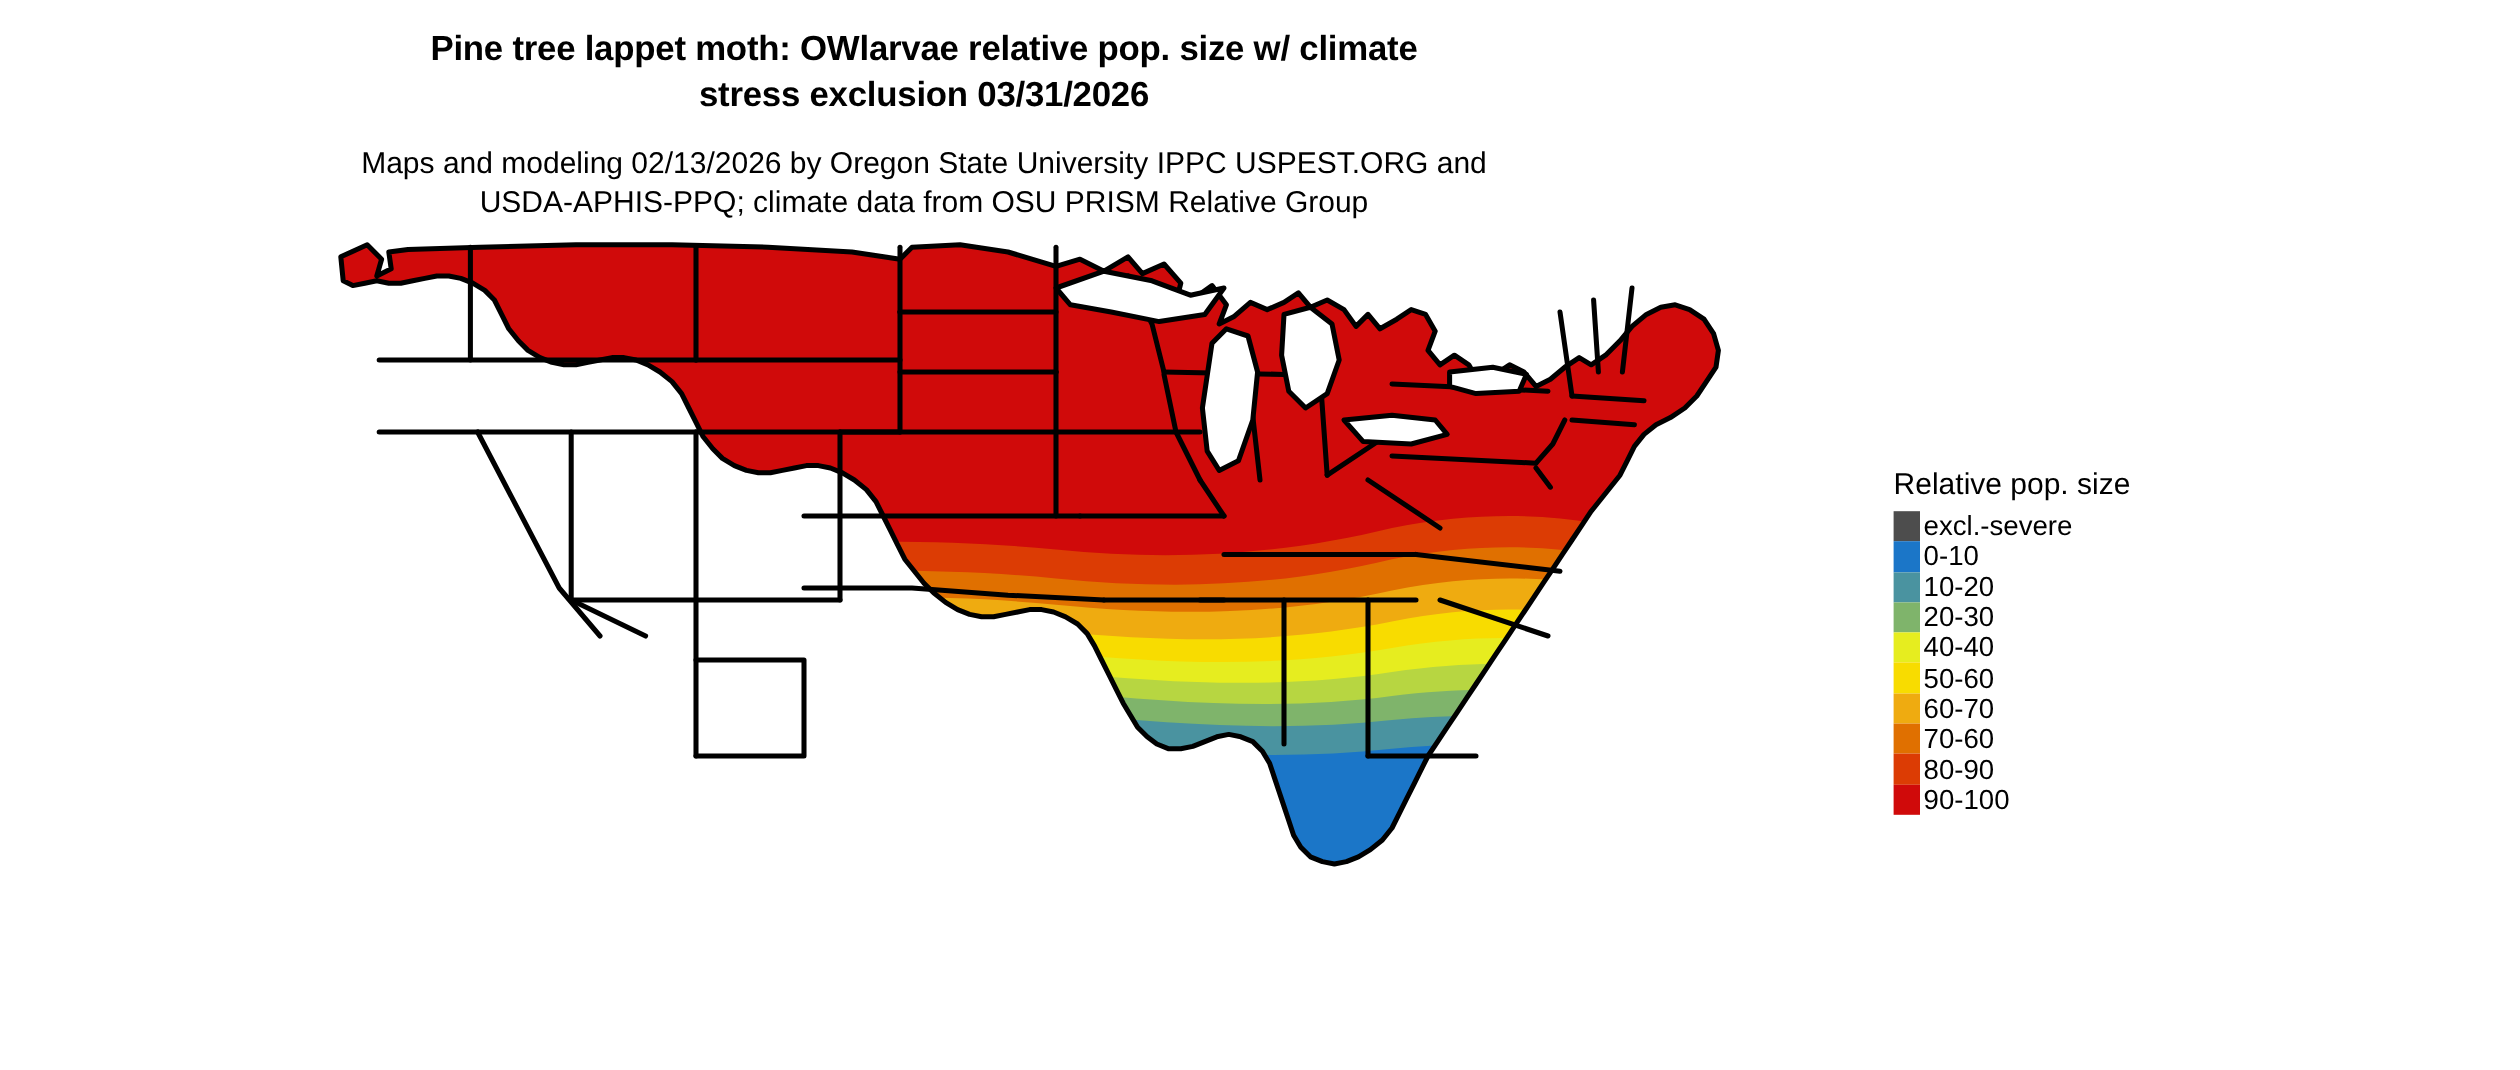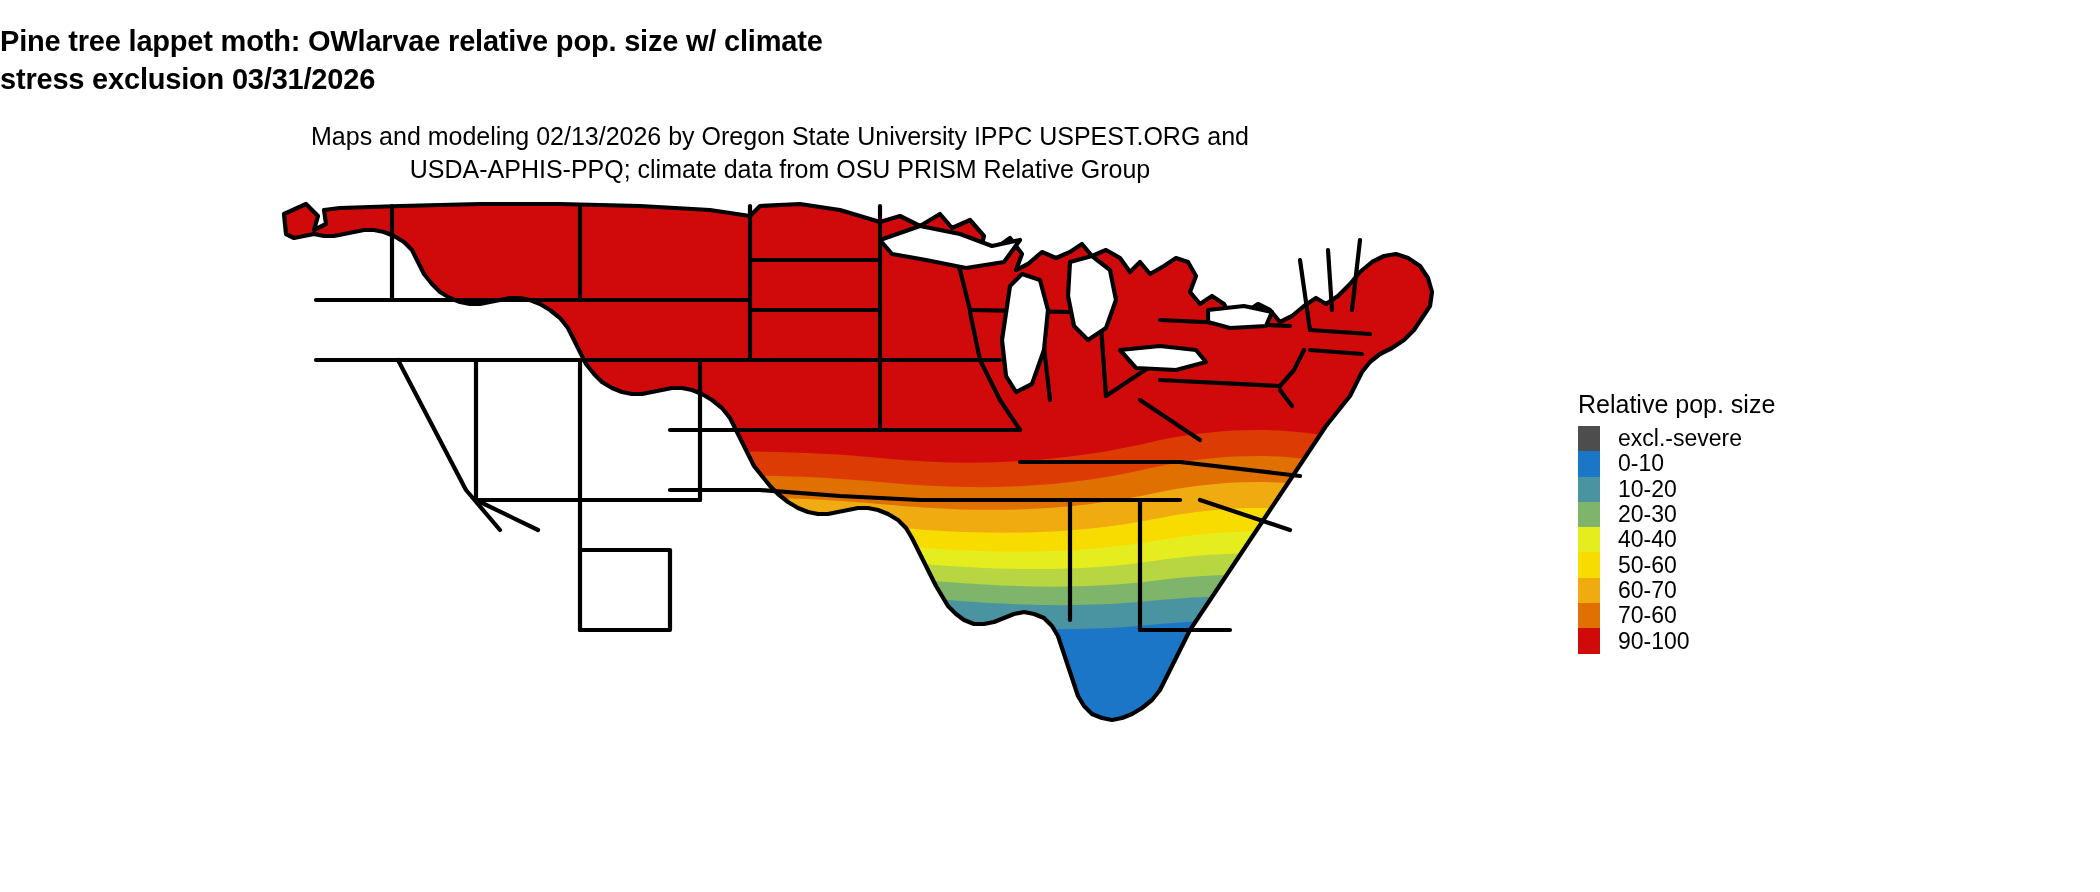--- a/index.html
+++ b/index.html
@@ -20,35 +20,35 @@
     height: 892px;
     background: #ffffff;
   }
 
   
   .title-block {
     position: absolute;
     left: 0;
     top: 22px;
     width: 1540px;
+    text-align: center;
   }
   .title-line {
     font-size: 29px;
     font-weight: bold;
     color: #000000;
     line-height: 38px;
     letter-spacing: -0.2px;
   }
   .subtitle-block {
     position: absolute;
     left: 0;
     top: 120px;
     width: 1540px;
     text-align: center;
-    padding-left: 10px;
   }
   .subtitle-line {
     font-size: 25px;
     font-weight: normal;
     color: #000000;
     line-height: 33px;
   }
 
   
   #map-wrap {
@@ -85,21 +85,21 @@
     height: 25.3px;
   }
   .legend-swatch {
     width: 22px;
     height: 25.3px;
     flex: 0 0 22px;
   }
   .legend-label {
     font-size: 23px;
     color: #000;
-    margin-left: 18px;
+    margin-left: 3px;
     line-height: 25px;
     white-space: nowrap;
   }
 </style>
 </head>
 <body>
 
 <div id="page">
 
   <div class="title-block">
@@ -392,19 +392,23 @@
         </div>
         <div class="legend-row">
           <div class="legend-swatch" style="background: rgb(239, 171, 16);"></div>
           <div class="legend-label">60-70</div>
         </div>
         <div class="legend-row">
           <div class="legend-swatch" style="background: rgb(224, 112, 0);"></div>
           <div class="legend-label">70-60</div>
         </div>
         <div class="legend-row">
+          <div class="legend-swatch" style="background: rgb(220, 60, 4);"></div>
+          <div class="legend-label">80-90</div>
+        </div>
+        <div class="legend-row">
           <div class="legend-swatch" style="background: rgb(208, 10, 10);"></div>
           <div class="legend-label">90-100</div>
         </div>
       </div>
   </div>
 
 </div>
 
 </body></html>

